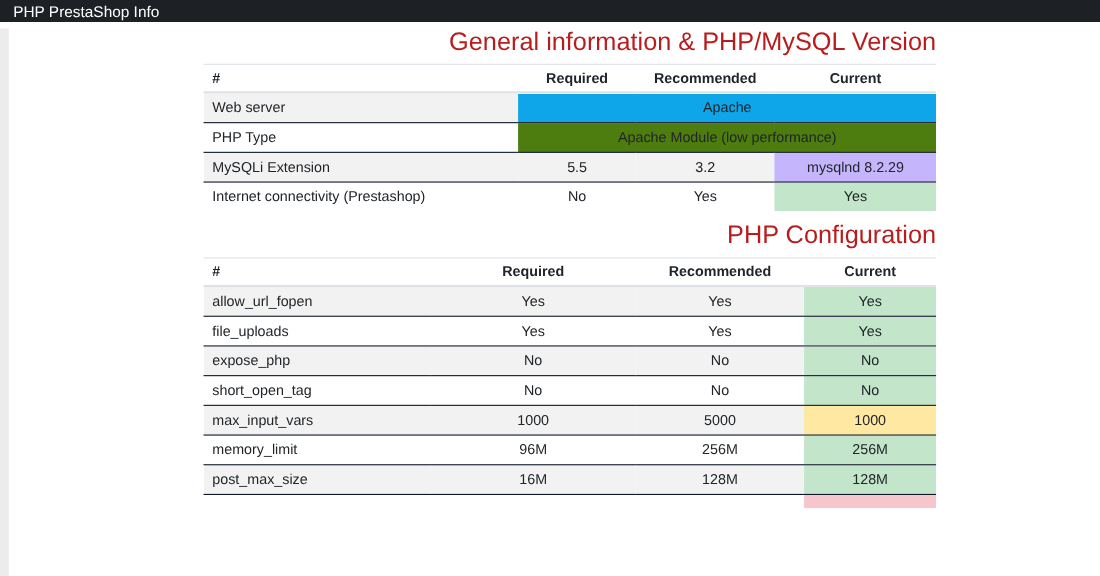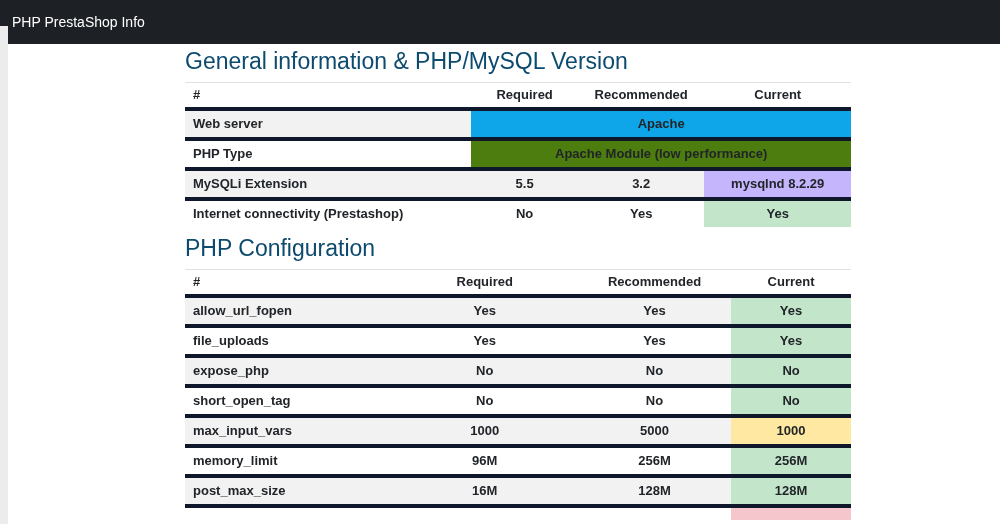--- a/index.html
+++ b/index.html
@@ -7,42 +7,43 @@
     margin: 0; padding: 0;
     width: 1000px; height: 524px;
     overflow: hidden;
     background: #ffffff;
     font-family: "Liberation Sans", sans-serif;
     color: #212529;
   }
   .topbar {
     background: #1d2125;
     color: #ffffff;
-    height: 44px;
+    height: 20px;
     display: flex;
     align-items: center;
     padding: 0 12px;
     font-size: 14px;
   }
   .left-edge {
     position: absolute;
     left: 0; top: 26px;
     width: 8px; height: 498px;
     background: #ececec;
   }
   .content {
     margin-left: 185px;
     width: 666px;
   }
   h2 {
     font-size: 23px;
     font-weight: 400;
     line-height: 26px;
     margin: 4px 0 8px;
-    color: #0c4a6e;
+    color: #b91c1c;
+    text-align: right;
   }
   h2.second { margin-top: 8px; }
   table {
     width: 100%;
     border-collapse: collapse;
     table-layout: fixed;
     font-size: 13px;
     line-height: 14px;
     margin-bottom: 6px;
   }
@@ -52,24 +53,23 @@
     padding: 5px 8px;
     border-top: 1px solid #dee2e6;
     border-bottom: 2px solid #dee2e6;
     overflow: hidden;
     white-space: nowrap;
   }
   th.first { text-align: left; }
   td {
     padding: 6px 8px;
     text-align: center;
-    border-top: 4px solid #0f172a;
+    border-top: 1px solid #0f172a;
     overflow: hidden;
     white-space: nowrap;
-    font-weight: bold;
   }
   td.col-name { text-align: left; }
   tbody tr:nth-child(odd) { background: #f2f2f2; }
   
   table.t1 th:nth-child(1) { width: 43%; }
   table.t1 th:nth-child(2) { width: 16%; }
   table.t1 th:nth-child(3) { width: 19%; }
   table.t1 th:nth-child(4) { width: 22%; }
   
   table.t2 th:nth-child(1) { width: 31%; }

